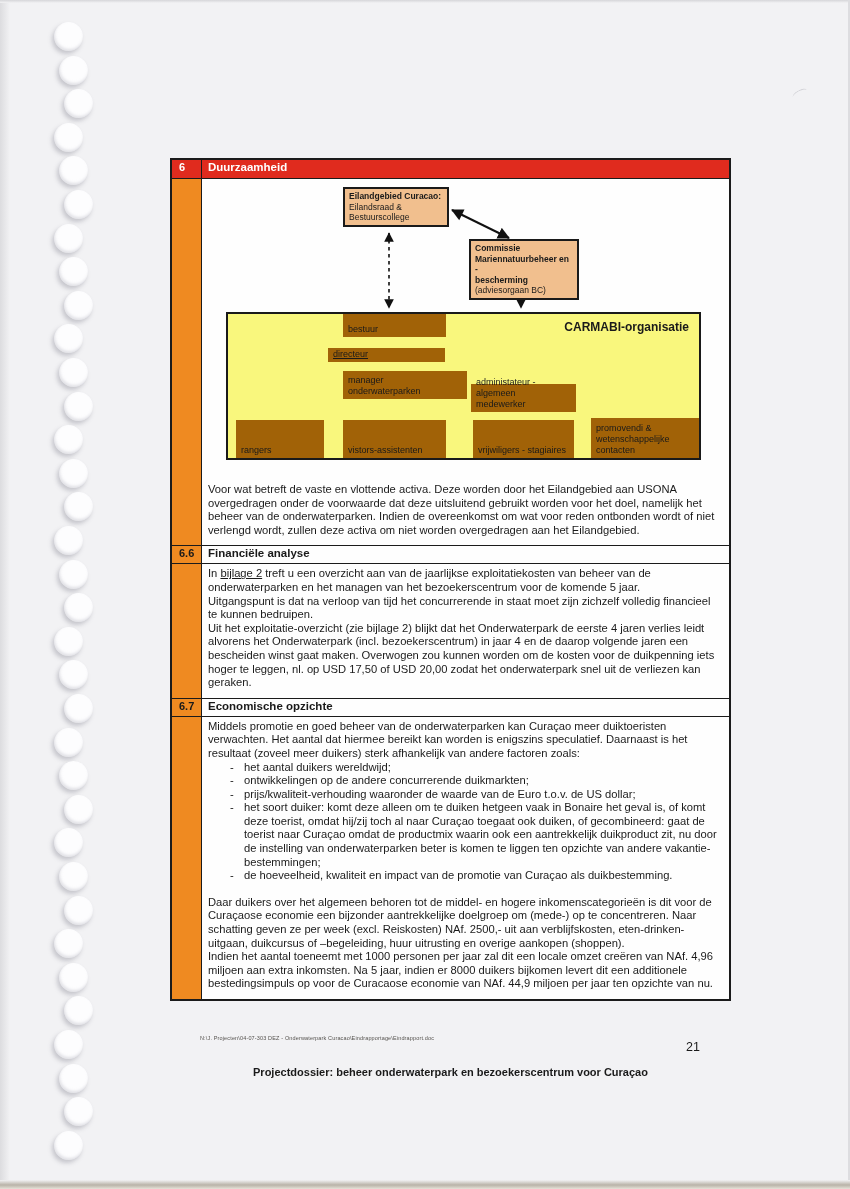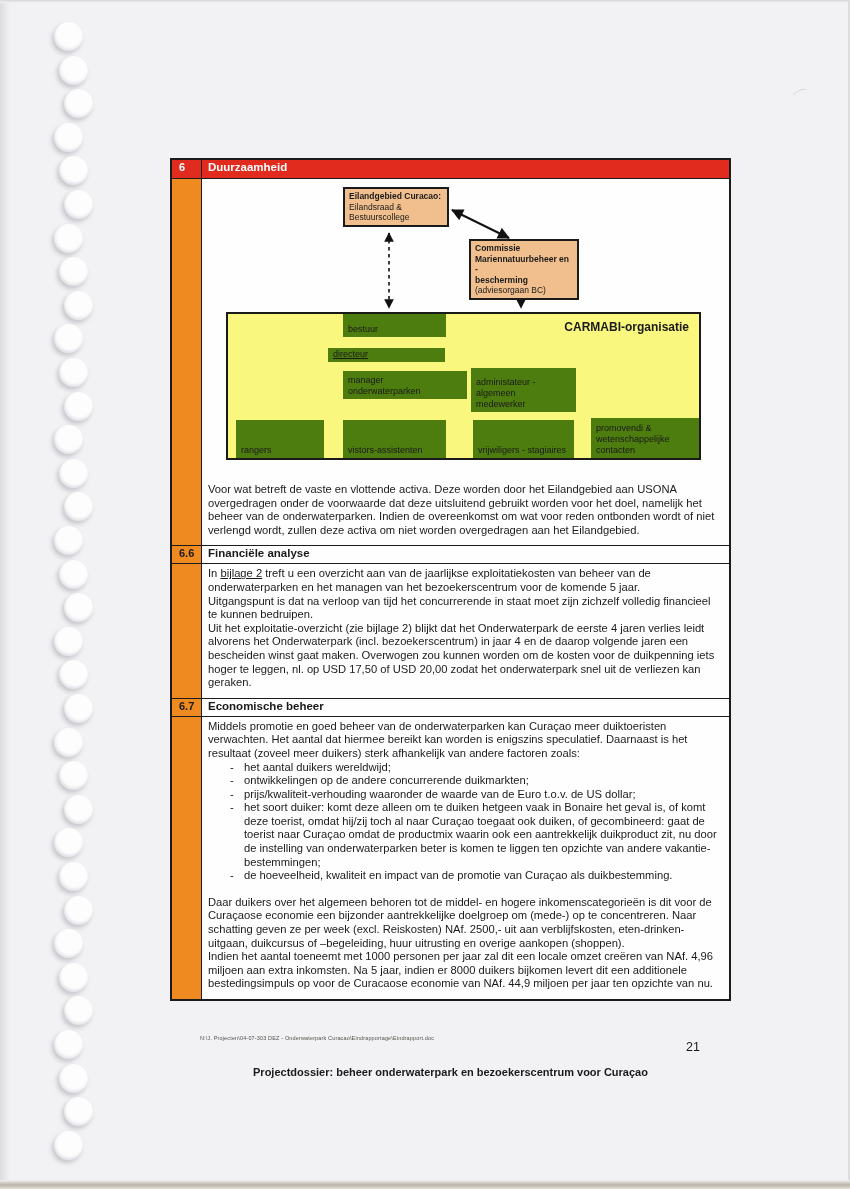--- a/index.html
+++ b/index.html
@@ -46,21 +46,21 @@
 
   
   .diagram { position:relative; height:300px; }
   .dbox { position:absolute; background:#f1bf8e; border:2px solid #1a1a1a;
     font-size:8.5px; line-height:10.6px; padding:2px 4px; }
   .dbox .b { font-weight:bold; }
   .pre { white-space:pre-line; }
   .org-box { position:absolute; left:24px; top:133px; width:475px; height:148px;
     background:#f9f77d; border:2px solid #1a1a1a; }
   .org-label { position:absolute; right:10px; top:7px; font-weight:bold; font-size:12px; }
-  .blk { position:absolute; background:#4d7c0f; font-size:9px; line-height:11px;
+  .blk { position:absolute; background:#a16207; font-size:9px; line-height:11px;
     display:flex; align-items:flex-end; padding:2px 5px; }
   .arrows { position:absolute; left:0; top:0; width:531px; height:300px; pointer-events:none; }
 
   
   .para { margin:4px 10px 8px 6px; }
   .uline { text-decoration:underline; }
   .bullet { display:flex; }
   .bullet .dash { flex:0 0 14px; margin-left:22px; }
   .bullet .btxt { flex:1; }
   .gap-top { margin-top:13px; }
@@ -154,21 +154,21 @@
 bescherming</div>
           <div>(adviesorgaan BC)</div>
         </div>
 
         <div class="org-box">
           <div class="org-label">CARMABI-organisatie</div>
           <div class="blk pre" style="left:115px; top:0; width:103px; height:23px;">bestuur</div>
           <div class="blk pre" style="left:100px; top:34px; width:117px; height:14px;text-decoration:underline;">directeur</div>
           <div class="blk pre" style="left:115px; top:57px; width:124px; height:28px;">manager
 onderwaterparken</div>
-          <div class="blk pre" style="left:243px; top:54px; width:105px; height:44px;">administateur - algemeen
+          <div class="blk pre" style="left:243px; top:70px; width:105px; height:28px;">administateur - algemeen
 medewerker</div>
           <div class="blk pre" style="left:8px; bottom:0; width:88px; height:38px;">rangers</div>
           <div class="blk pre" style="left:115px; bottom:0; width:103px; height:38px;">vistors-assistenten</div>
           <div class="blk pre" style="left:245px; bottom:0; width:101px; height:38px;">vrijwiligers - stagiaires</div>
           <div class="blk pre" style="left:363px; bottom:0; width:108px; height:40px;">promovendi &amp;
 wetenschappelijke
 contacten</div>
         </div>
       </div>
 
@@ -185,21 +185,21 @@
     <div class="num-cell"></div>
     <div class="content-cell content-pad">
       <div><span>In </span><span class="uline">bijlage 2</span><span> treft u  een overzicht aan van de jaarlijkse exploitatiekosten van beheer van de onderwaterparken en het managen van het bezoekerscentrum voor de komende 5 jaar.</span></div>
       <div>Uitgangspunt is dat na verloop van tijd het concurrerende in staat moet zijn zichzelf volledig financieel te kunnen bedruipen.</div>
       <div>Uit het exploitatie-overzicht (zie bijlage 2) blijkt dat het Onderwaterpark de eerste 4 jaren verlies leidt alvorens het Onderwaterpark (incl. bezoekerscentrum) in jaar 4 en de daarop volgende jaren een bescheiden winst gaat maken. Overwogen zou kunnen worden om de kosten voor de duikpenning iets hoger te leggen, nl. op USD 17,50 of USD 20,00 zodat het onderwaterpark snel uit de verliezen kan geraken.</div>
     </div>
   </div>
 
   <div class="row header-row">
     <div class="num-cell">6.7</div>
-    <div class="title-cell">Economische beheer</div>
+    <div class="title-cell">Economische opzichte</div>
   </div>
 
   <div class="row">
     <div class="num-cell"></div>
     <div class="content-cell content-pad">
       <div>Middels promotie en goed beheer van de onderwaterparken kan Curaçao meer duiktoeristen verwachten. Het aantal dat hiermee bereikt kan worden is enigszins speculatief. Daarnaast is het resultaat (zoveel meer duikers) sterk afhankelijk van andere factoren zoals:</div>
 
       <div class="bullet">
         <span class="dash">-</span>
         <span class="btxt">het aantal duikers wereldwijd;</span>

